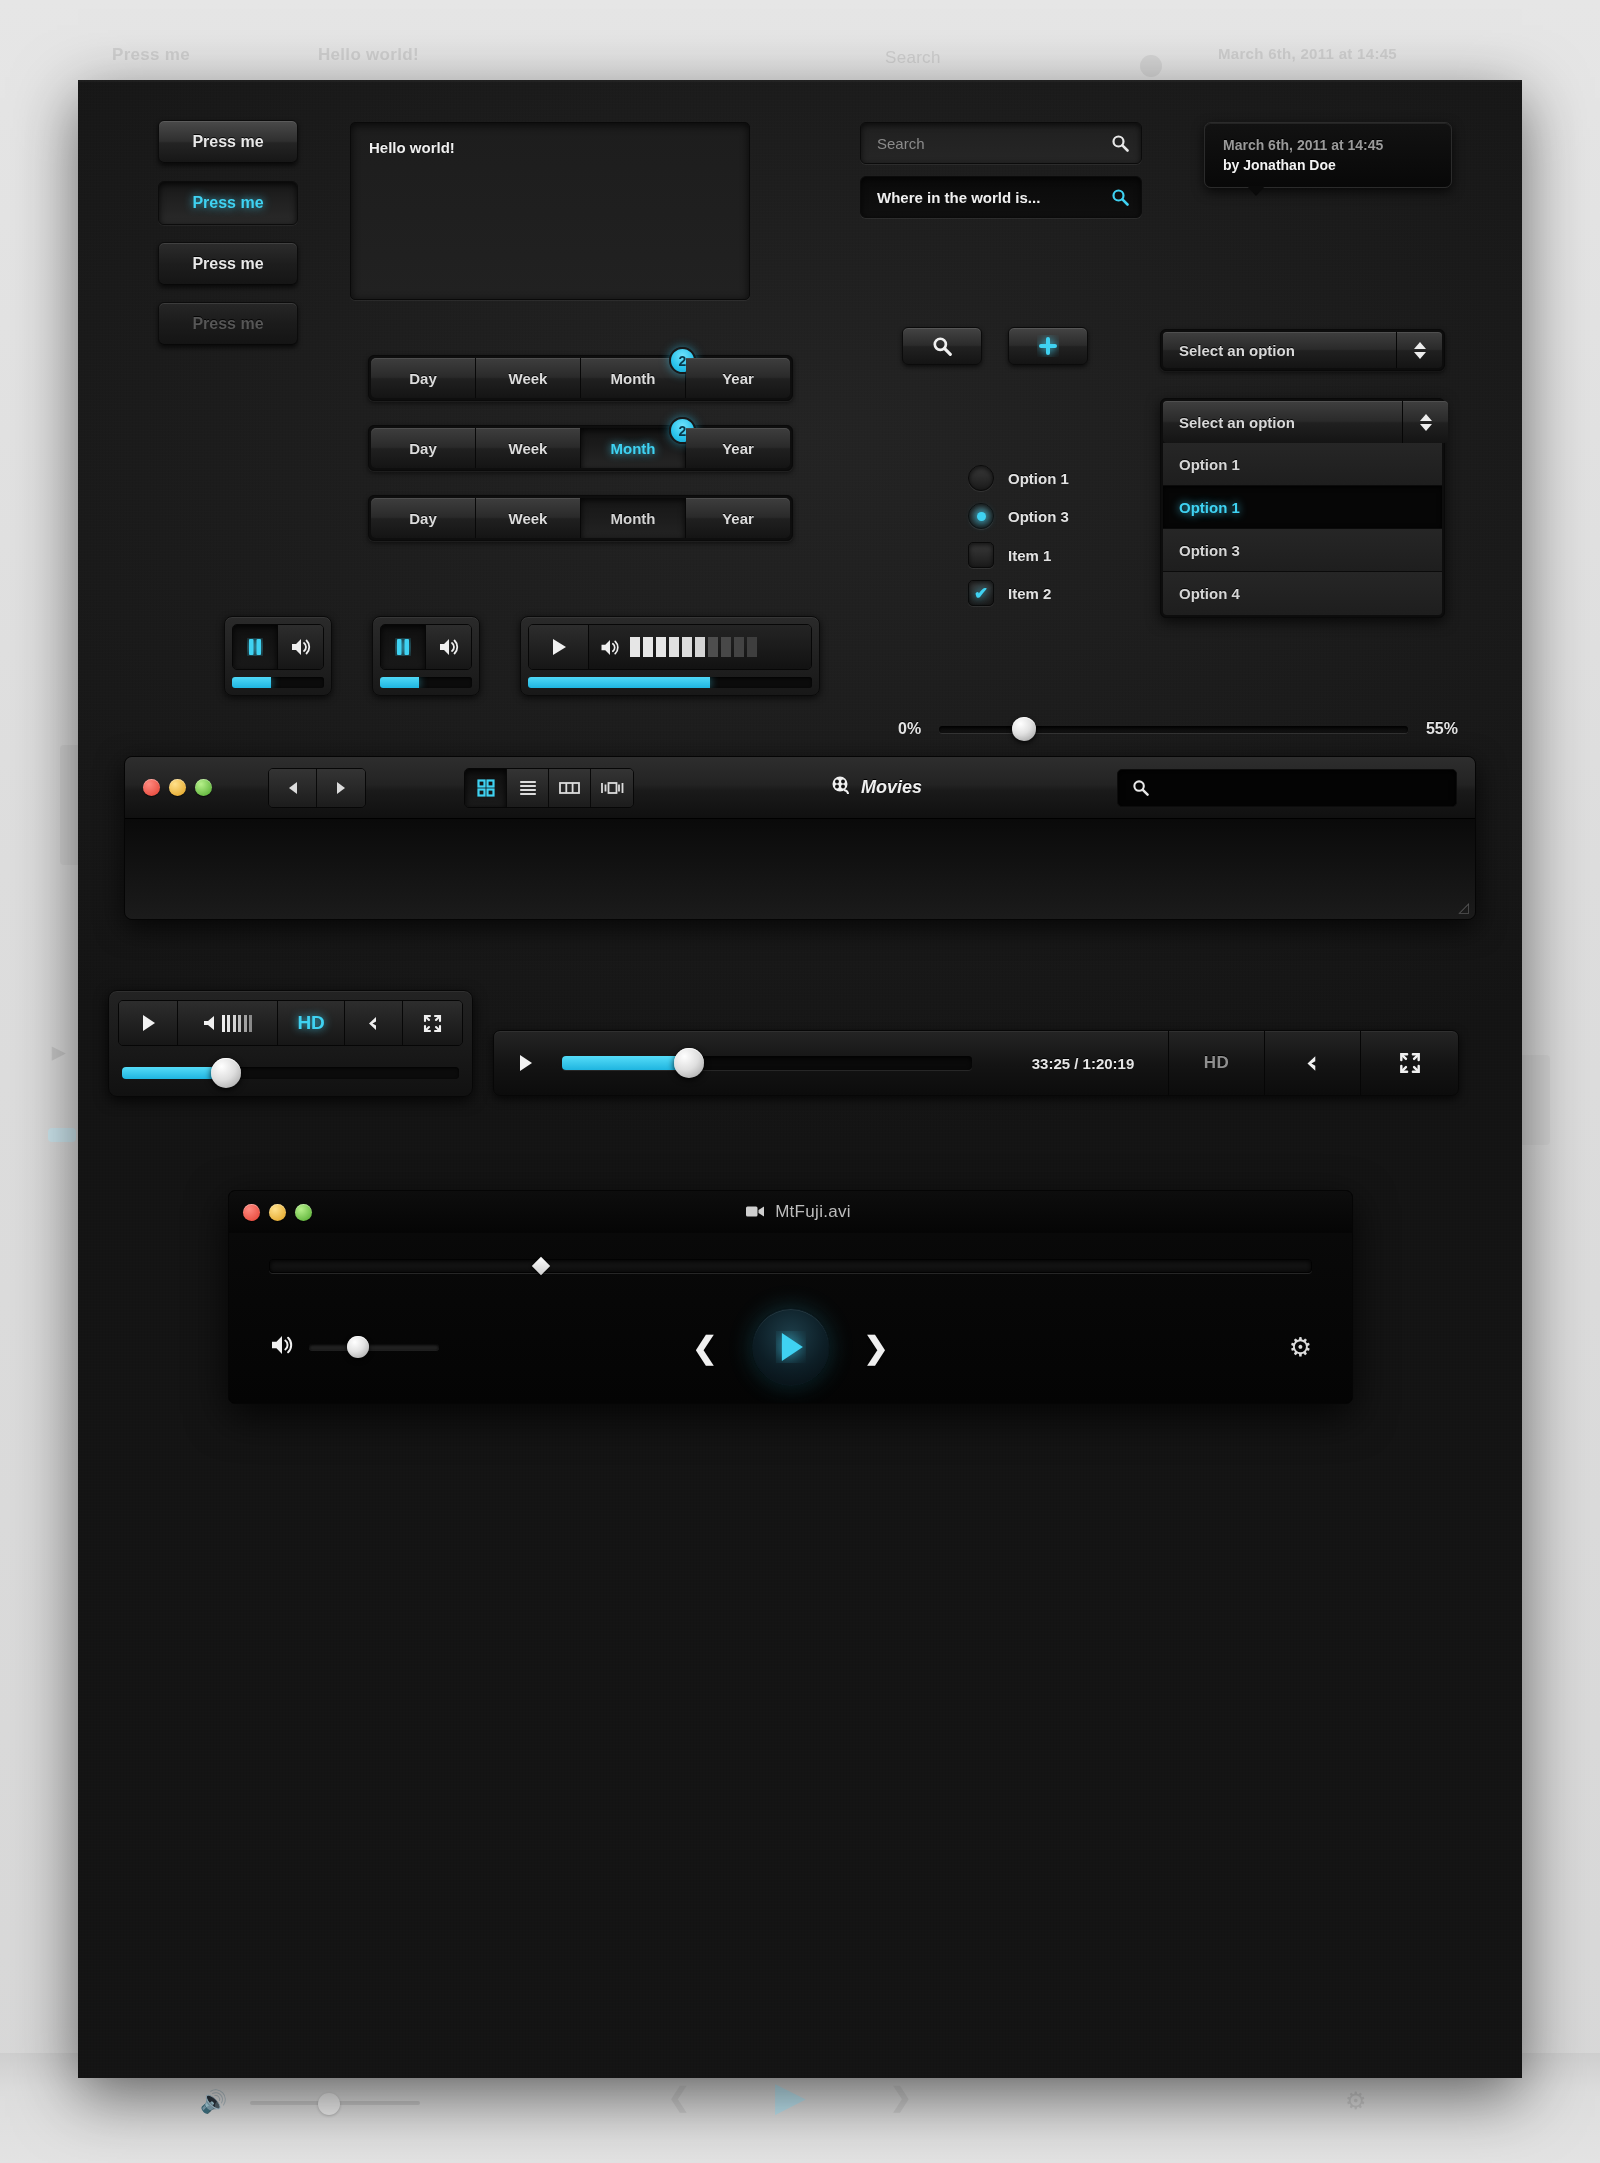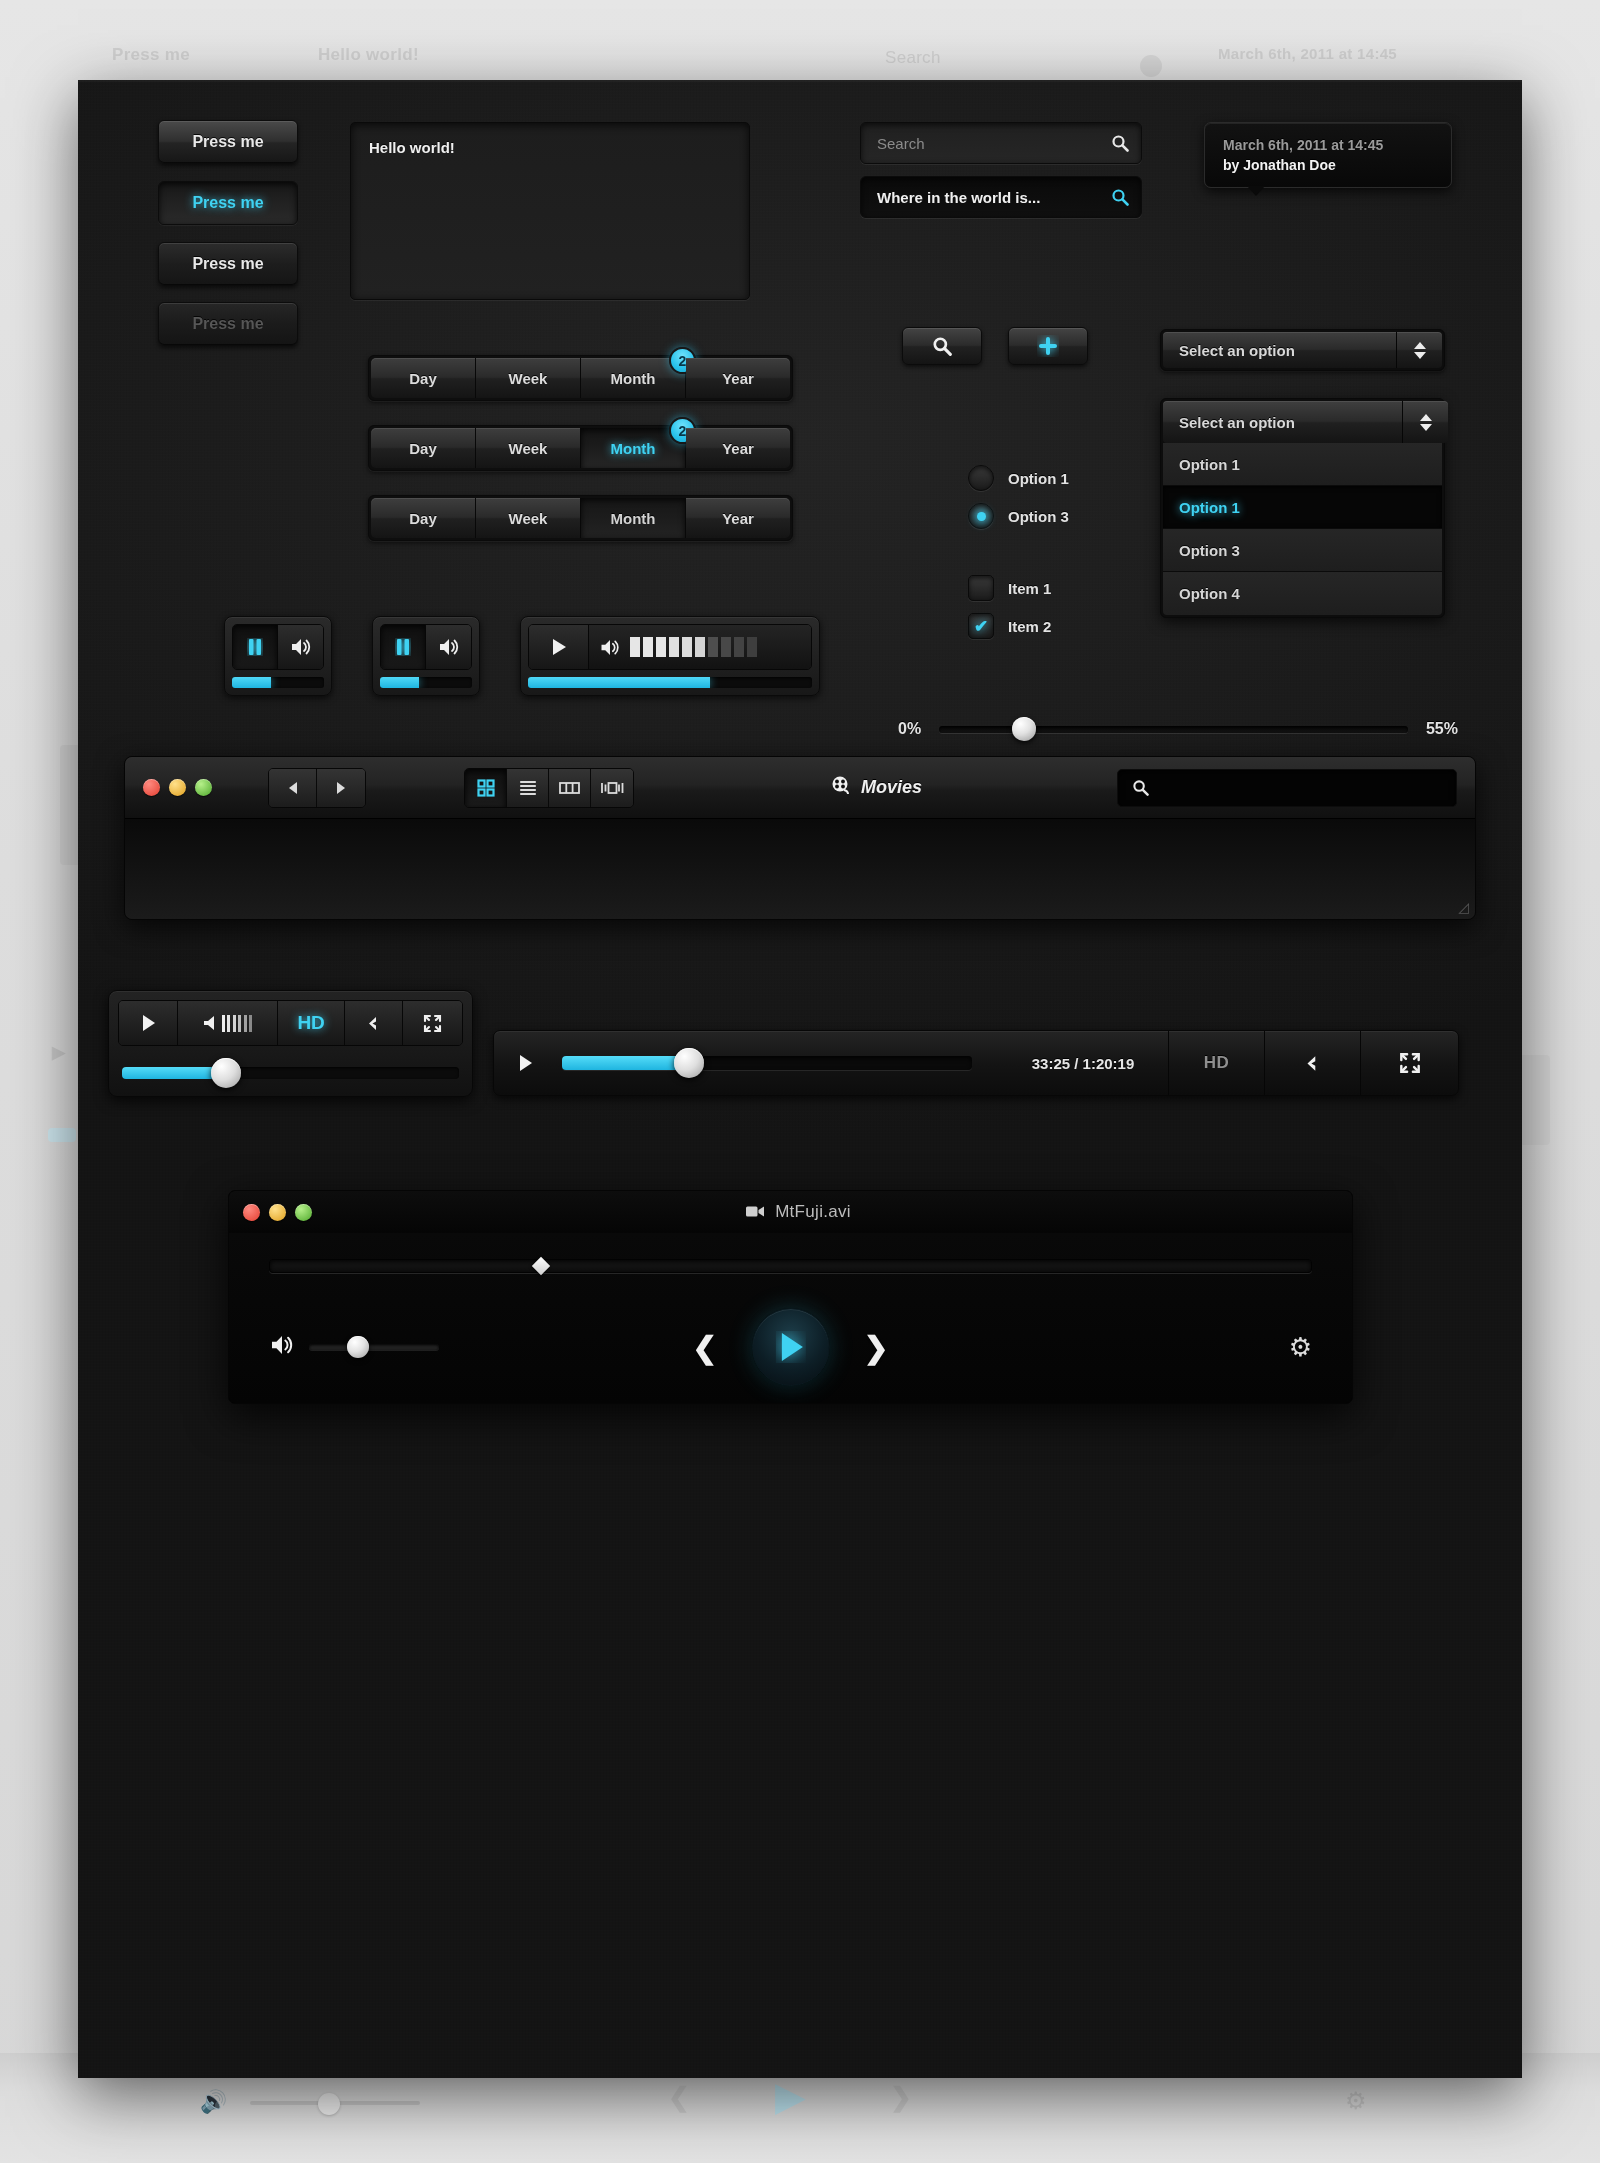--- a/index.html
+++ b/index.html
@@ -509,21 +509,21 @@
       <span class="choice-label">Option 1</span>
     </div>
     <div class="choice-row">
       <span class="radio">
           <span class="dot"></span>
         </span>
       <span class="choice-label">Option 3</span>
     </div>
   </div>
 
-  <div style="position:absolute; left:890px; top:495px;">
+  <div style="position:absolute; left:890px; top:462px;">
     <div class="choice-row">
       <span class="check"></span>
       <span class="choice-label">Item 1</span>
     </div>
     <div class="choice-row">
       <span class="check">✔</span>
       <span class="choice-label">Item 2</span>
     </div>
   </div>
 

